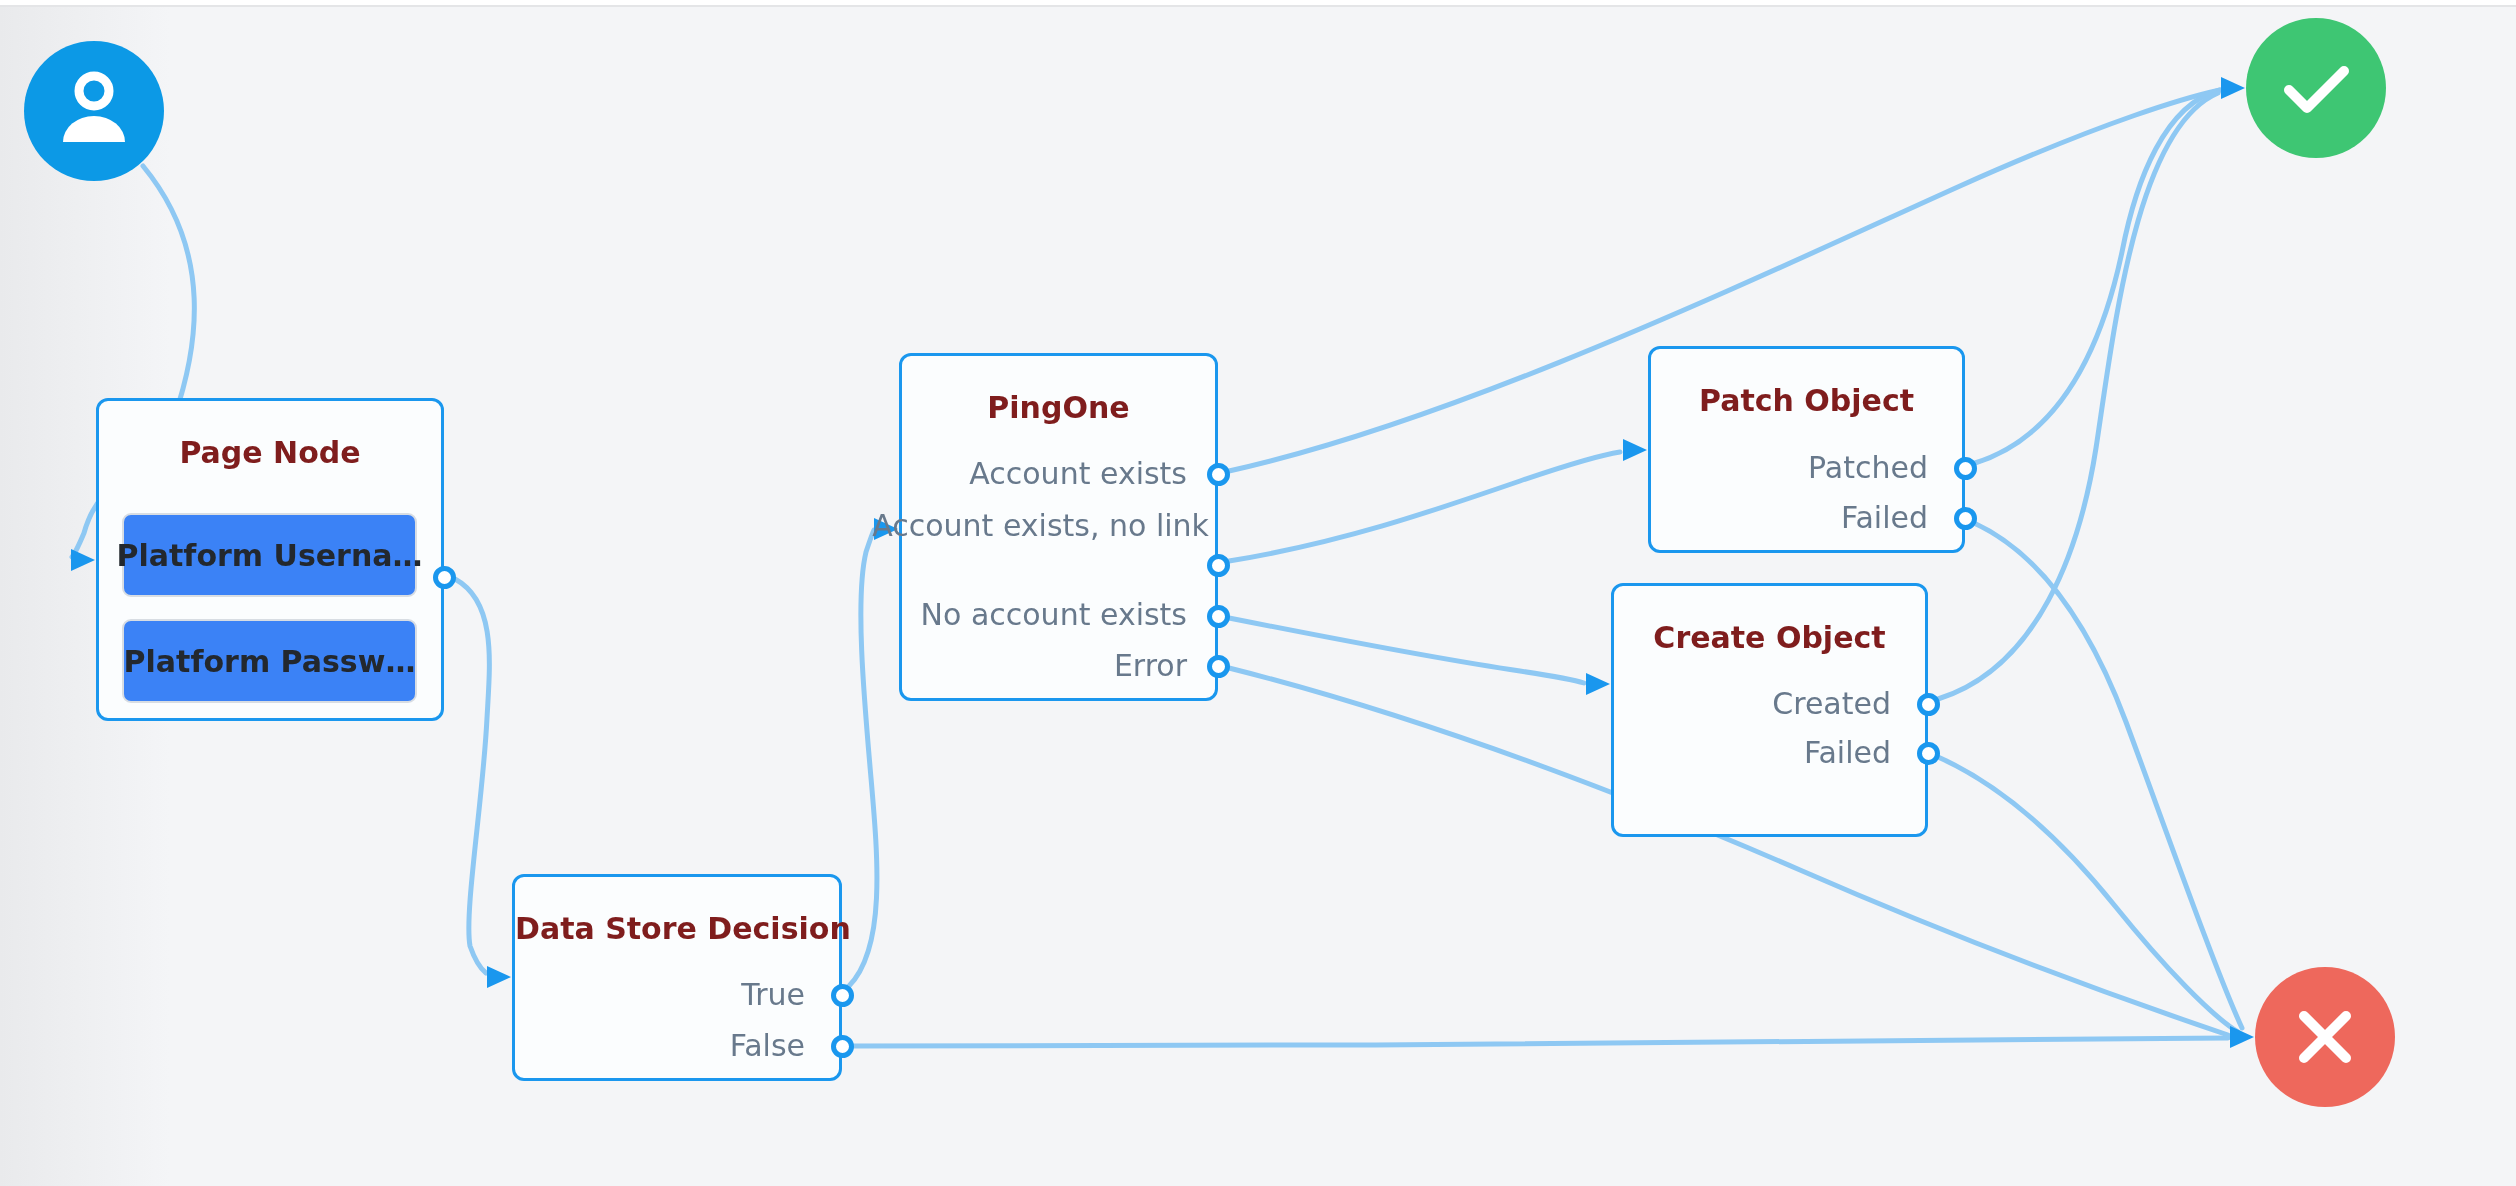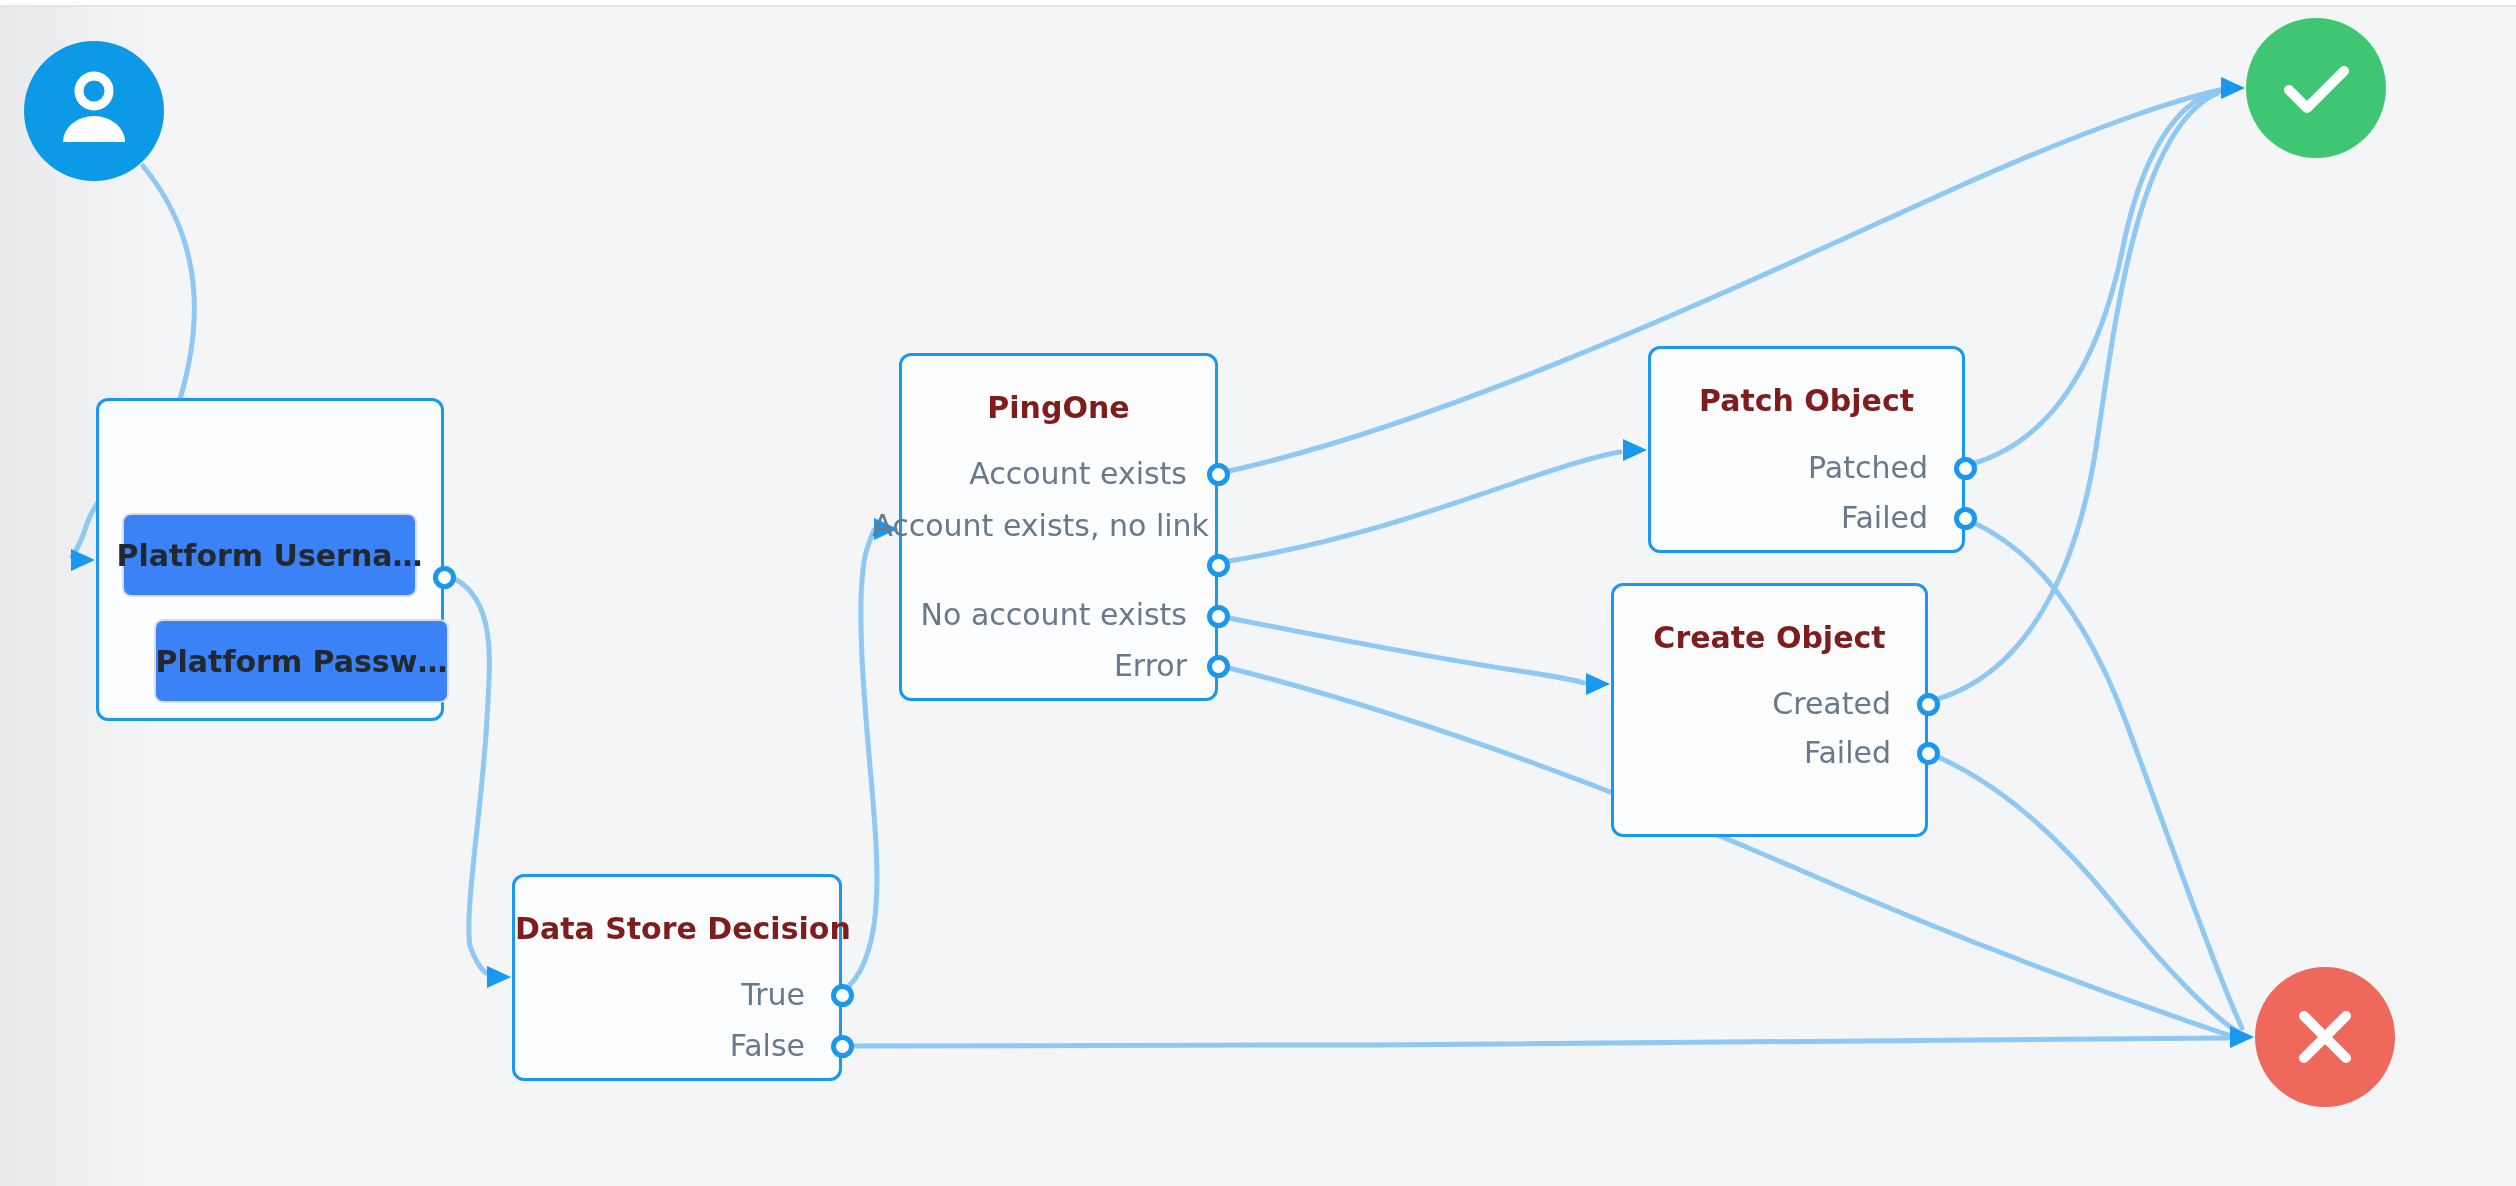--- a/index.html
+++ b/index.html
@@ -76,22 +76,23 @@
 </svg>
 
 <div class="circle-node" style="left:24px;top:41px;background:#0c99e6;">
   <svg width="104" height="104" viewBox="-52 -52 104 104">
     <circle cx="0" cy="-20" r="15" fill="none" stroke="#ffffff" stroke-width="9"></circle>
     <path d="M -31 31 A 31 26 0 0 1 31 31 Z" fill="#ffffff"></path>
   </svg>
 </div>
 
 <div class="node" style="left:96px;top:398px;width:348px;height:323px;">
+  <div class="node-title">Page Node</div>
   <div class="child-btn" style="top:112px;">Platform Userna…</div>
-  <div class="child-btn" style="top:218px;margin-left:32px;">Platform Passw…</div>
+  <div class="child-btn" style="top:218px;">Platform Passw…</div>
 </div>
 
 <div class="node" style="left:512px;top:874px;width:330px;height:207px;">
   <div class="node-title">Data Store Decision</div>
   <div class="outcome" style="top:100px;">True</div>
   <div class="outcome" style="top:151px;">False</div>
 </div>
 
 <div class="node" style="left:899px;top:353px;width:319px;height:348px;">
   <div class="node-title">PingOne</div>

